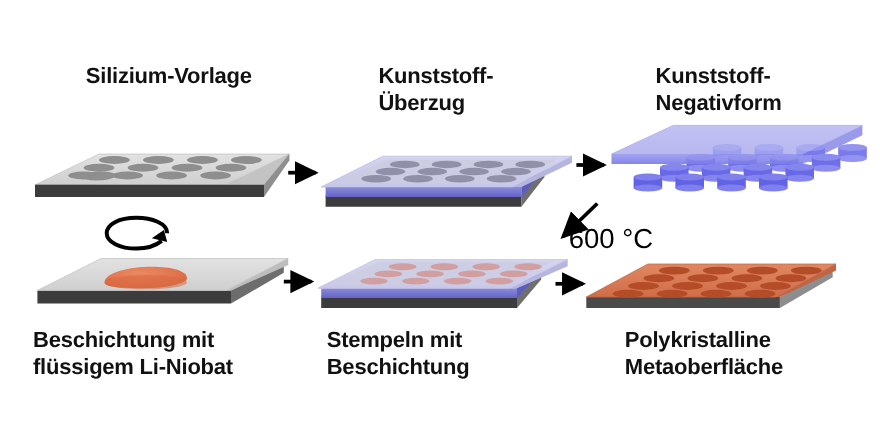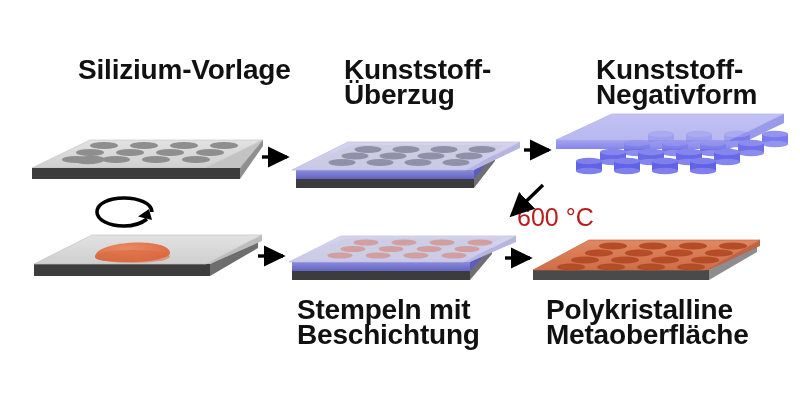--- a/index.html
+++ b/index.html
@@ -4,47 +4,49 @@
 <style>
   html,body{margin:0;padding:0;background:#ffffff;}
   body{
     width:800px;height:400px;position:relative;overflow:hidden;
     font-family:"Liberation Sans","DejaVu Sans",sans-serif;
     background:#ffffff;
   }
   #stage{position:absolute;left:0;top:0;width:800px;height:400px;}
   .lbl{
     position:absolute;font-weight:bold;color:#111111;
-    font-size:28px;line-height:25px;letter-spacing:-0.2px;
+    font-size:20px;line-height:25px;letter-spacing:-0.2px;
     white-space:pre-line;
   }
   .temp{
-    position:absolute;font-size:25px;color:#b91c1c;font-weight:400;
+    position:absolute;font-size:25px;color:#000000;font-weight:400;
     letter-spacing:0px;white-space:nowrap;text-align:right;
   }
   svg{position:absolute;left:0;top:0;overflow:visible;}
 </style>
 </head>
 <body>
 
 <div id="stage">
 
   <div class="lbl" style="left:78px;top:57px;">Silizium-Vorlage</div>
 
   <div class="lbl" style="left:344px;top:57px;">Kunststoff-
 Überzug</div>
 
   <div class="lbl" style="left:596px;top:57px;">Kunststoff-
 Negativform</div>
 
+  <div class="lbl" style="left:30px;top:297px;">Beschichtung mit
+flüssigem Li-Niobat</div>
 
   <div class="lbl" style="left:297px;top:297px;">Stempeln mit
 Beschichtung</div>
 
-  <div class="lbl" style="left:546px;top:297px;">Polykristalline
+  <div class="lbl" style="left:568px;top:297px;">Polykristalline
 Metaoberfläche</div>
 
   <div class="temp" style="left:517px;top:203px;">600 °C</div>
 
   <svg width="800" height="400" viewBox="0 0 800 400">
     <defs>
 
       <linearGradient id="gTopGrey" x1="0" y1="0" x2="0" y2="1">
         <stop offset="0" stop-color="#e2e2e2"></stop>
         <stop offset="1" stop-color="#cfcfcf"></stop>

